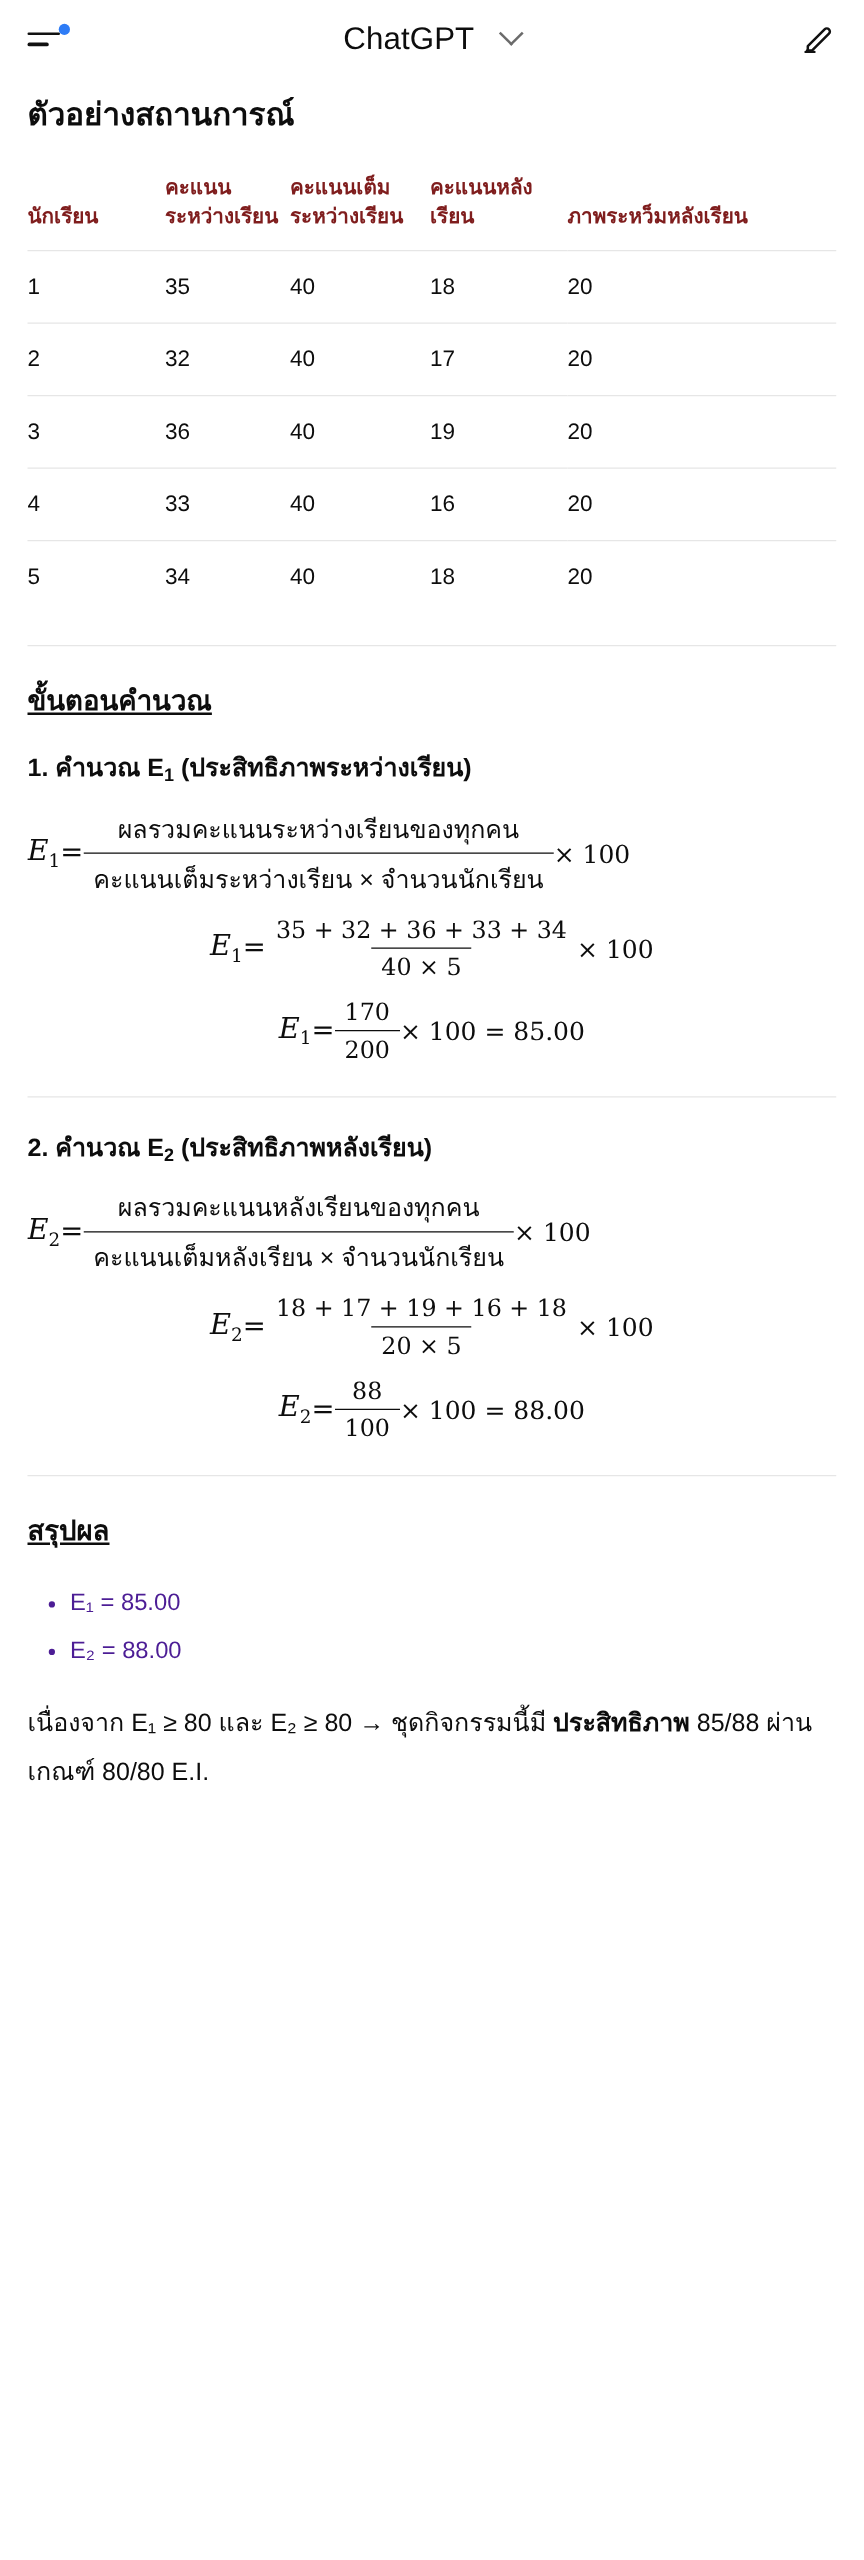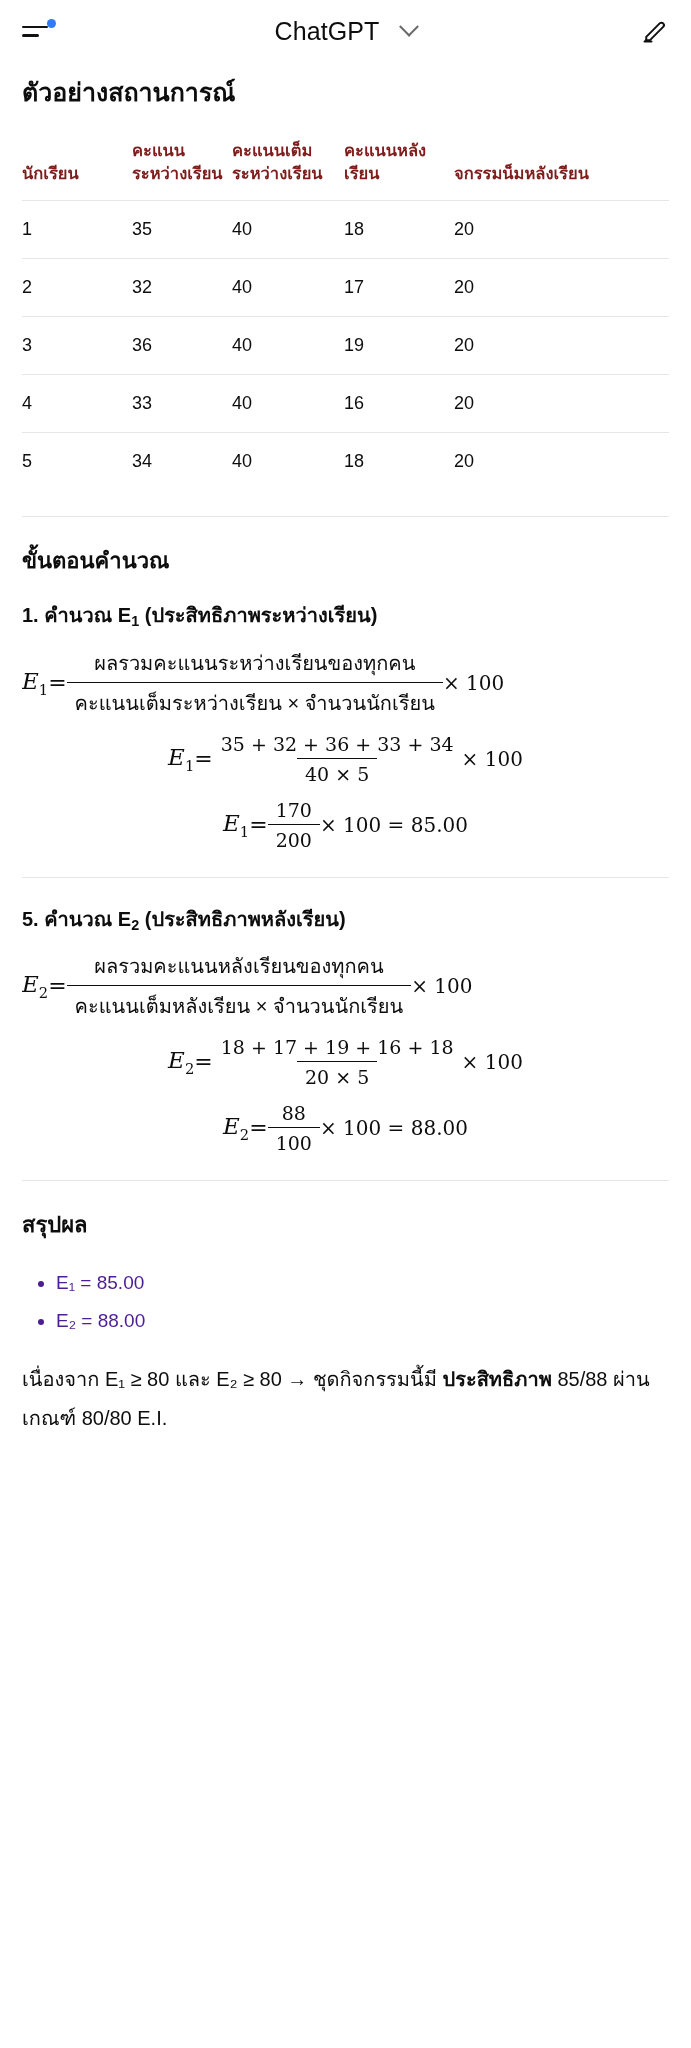--- a/index.html
+++ b/index.html
@@ -116,20 +116,21 @@
   hr.rule {
     border: none;
     border-top: 1px solid #e6e6e6;
     margin: 26px 0 26px 0;
   }
 
   h3.sub {
     font-size: 22px;
     font-weight: 700;
     margin: 0 0 22px 0;
+    text-decoration: underline;
   }
   h4.step {
     font-size: 20px;
     font-weight: 700;
     margin: 0 0 14px 0;
     line-height: 1.5;
   }
   .sub-small { font-size: 0.72em; vertical-align: -0.25em; font-weight: 700;}
 
   
@@ -217,21 +218,21 @@
   <h2 class="section">ตัวอย่างสถานการณ์</h2>
 
 
   <table class="data">
     <thead>
       <tr>
         <th>นักเรียน</th>
         <th>คะแนนระหว่างเรียน</th>
         <th>คะแนนเต็มระหว่างเรียน</th>
         <th>คะแนนหลังเรียน</th>
-        <th>จกรรมน็มหลังเรียน</th>
+        <th>ภาพระหว็มหลังเรียน</th>
       </tr>
     </thead>
     <tbody>
       <tr>
         <td>1</td>
         <td>35</td>
         <td>40</td>
         <td>18</td>
         <td>20</td>
       </tr>
@@ -306,21 +307,21 @@
         <span class="num">170</span>
         <span class="den">200</span>
       </span>
       <span class="times">× 100 = 85.00</span>
     </div>
   </div>
 
   <hr class="rule">
 
   <h4 class="step">
-    <span>5. คำนวณ E</span><span class="sub-small">2</span><span> (ประสิทธิภาพหลังเรียน)</span>
+    <span>2. คำนวณ E</span><span class="sub-small">2</span><span> (ประสิทธิภาพหลังเรียน)</span>
   </h4>
 
   <div class="mathblock">
     <div class="mrow left">
       <span class="mvar"><span>E</span><sub>2</sub></span>
       <span class="eq">=</span>
       <span class="frac">
         <span class="num thai">ผลรวมคะแนนหลังเรียนของทุกคน</span>
         <span class="den thai">คะแนนเต็มหลังเรียน × จำนวนนักเรียน</span>
       </span>

